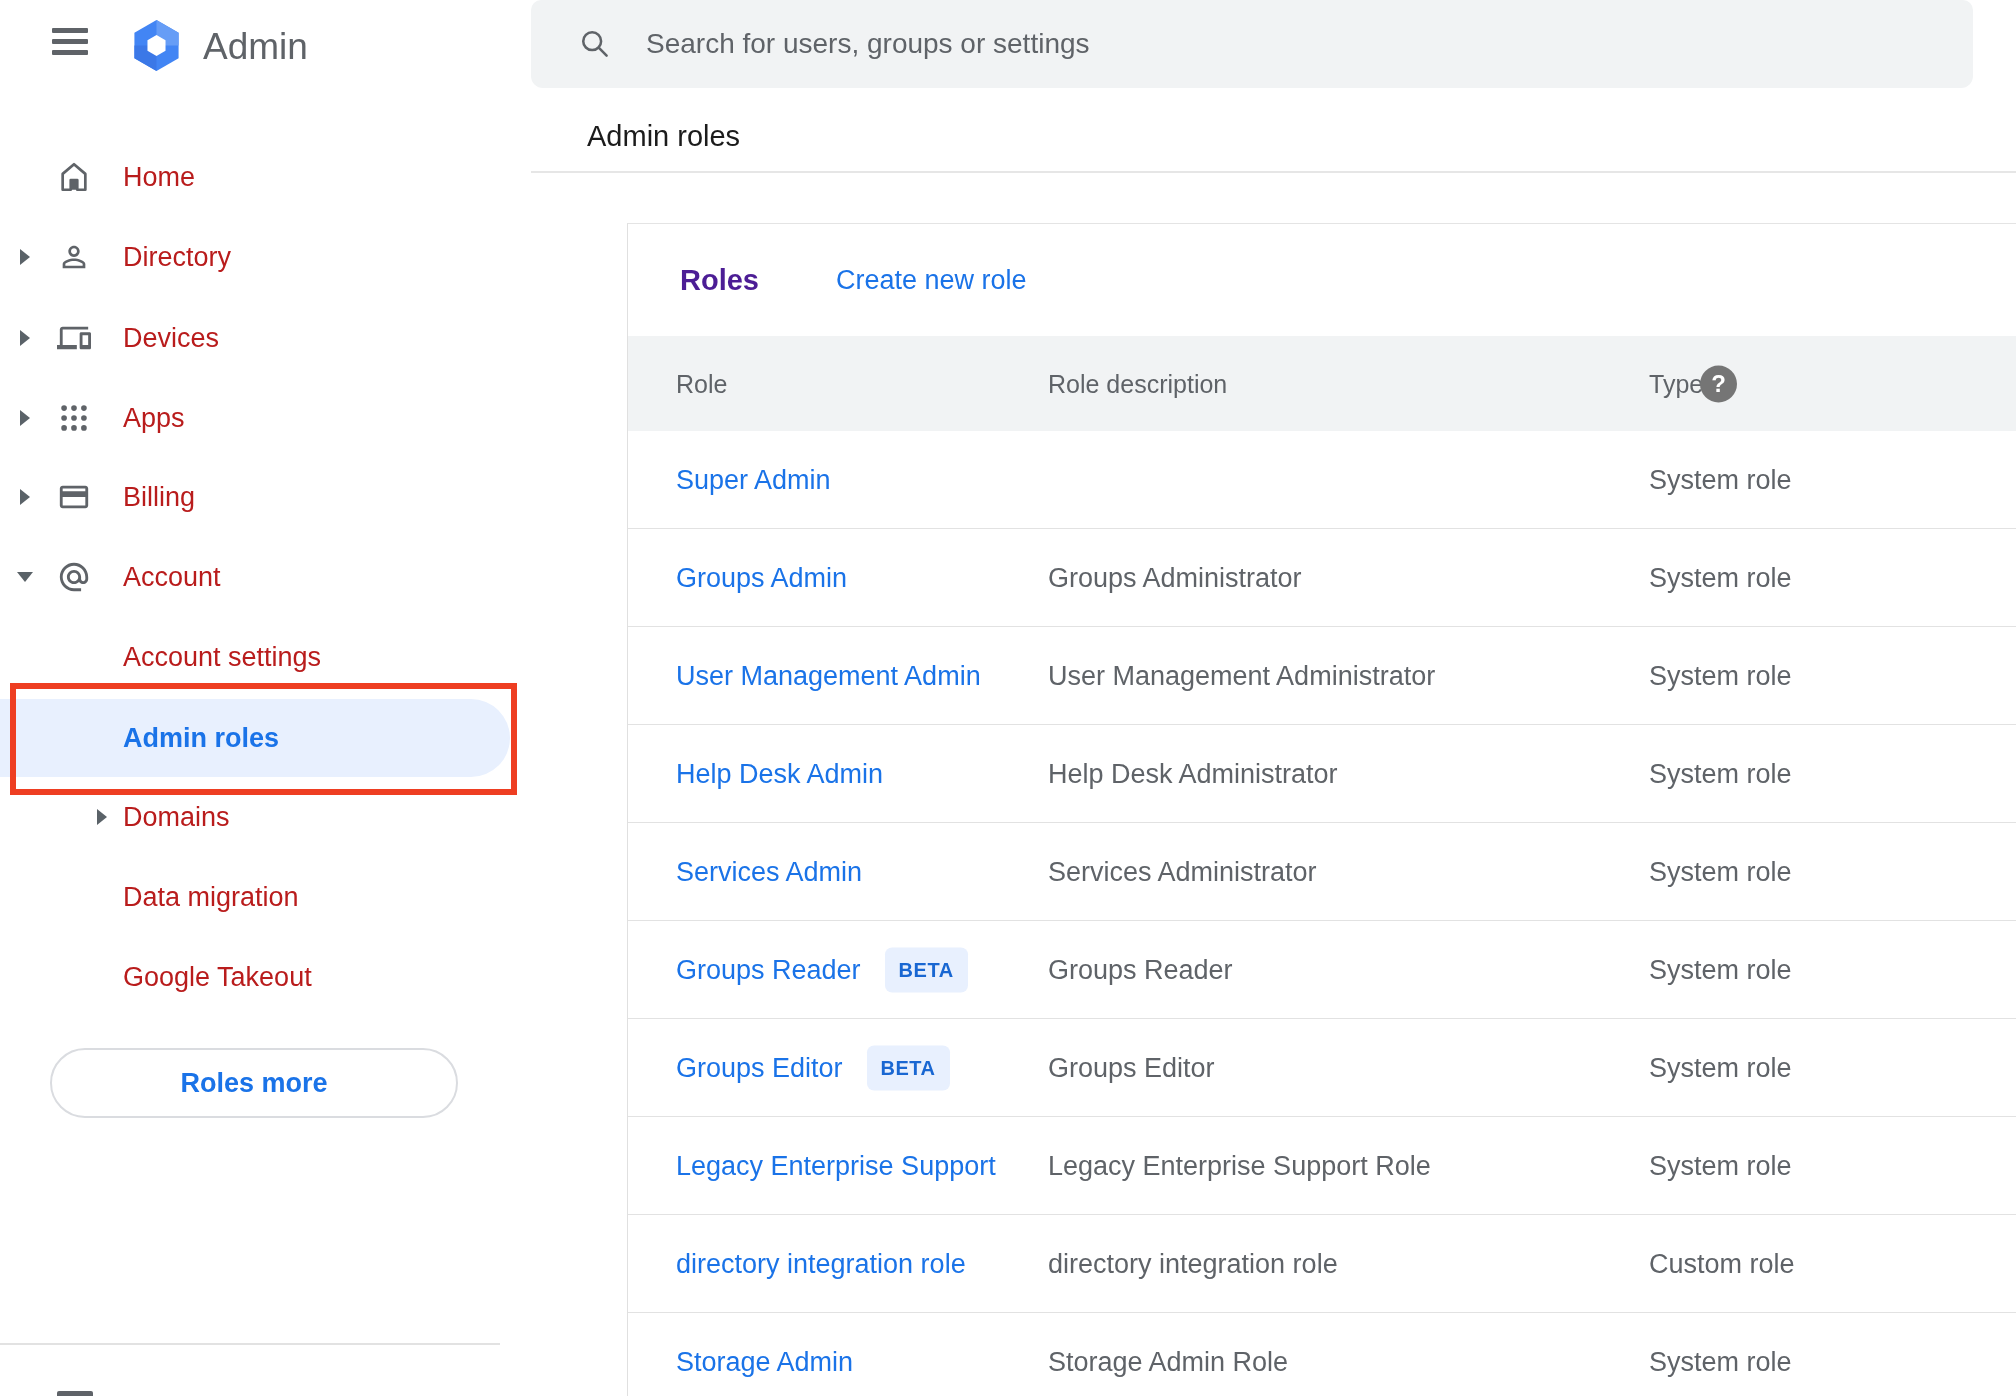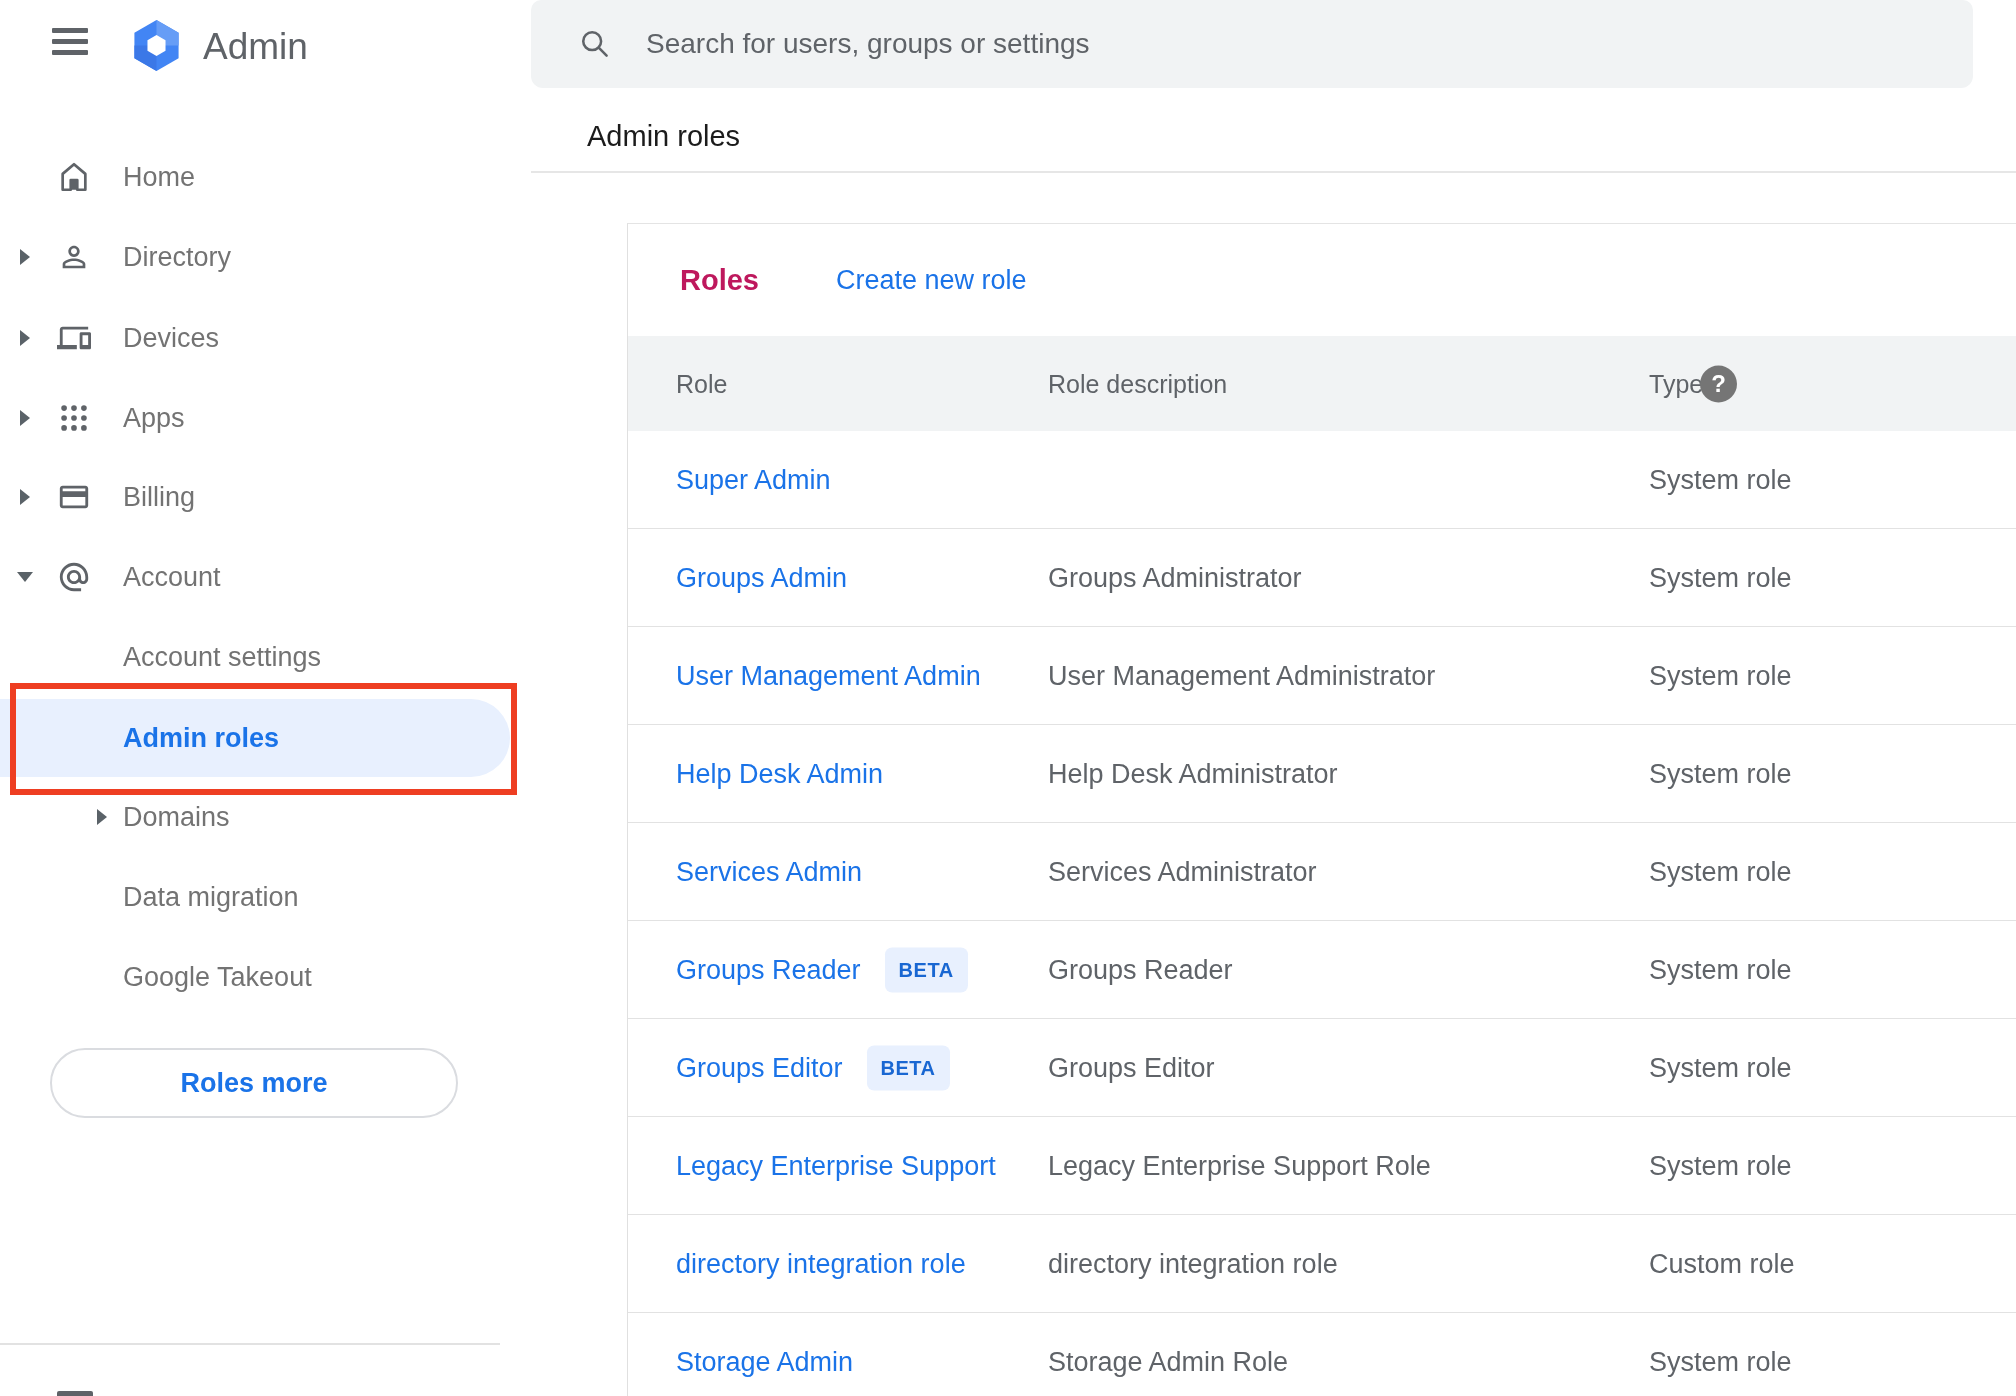--- a/index.html
+++ b/index.html
@@ -26,21 +26,21 @@
 
   .navitem { position:absolute; left:0; width:516px; height:80px; cursor:pointer; }
   .navitem .tri-r { position:absolute; left:20px; top:32px; width:0; height:0;
                     border-top:8px solid transparent; border-bottom:8px solid transparent;
                     border-left:10px solid #5a6268; }
   .navitem .tri-d { position:absolute; left:17px; top:35px; width:0; height:0;
                     border-left:8px solid transparent; border-right:8px solid transparent;
                     border-top:10px solid #5a6268; }
   .navitem .nicon { position:absolute; left:57px; top:23px; width:34px; height:34px; }
   .navitem .nlabel { position:absolute; left:123px; top:40px; transform:translateY(-50%);
-                     font-size:27px; color:#737373; white-space:nowrap; }
+                     font-size:27px; color:#b91c1c; white-space:nowrap; }
   .subitem .nlabel { left:123px; }
   .subitem .tri-r { left:97px; }
 
   .selected-pill { position:absolute; left:0; top:699px; width:510px; height:78px;
                    background:#e8f0fe; border-radius:0 39px 39px 0; }
   .navitem.selected .nlabel { color:#1a73e8; font-weight:600; }
 
   .annotation-box { position:absolute; left:10px; top:683px; width:507px; height:112px;
                     border:6px solid #ee3e22; pointer-events:none; }
 
@@ -51,21 +51,21 @@
               font-family:"Liberation Sans", sans-serif; }
   .side-divider { position:absolute; left:0; top:1343px; width:500px; height:2px; background:#e2e2e2; }
   .partial-icon { position:absolute; left:57px; top:1391px; width:36px; height:5px;
                   background:#5f6368; border-radius:2px 2px 0 0; }
 
   
   .card { position:absolute; left:627px; top:223px; width:1389px; height:1173px;
           background:#fff; border-left:1px solid #e0e0e0; border-top:1px solid #e4e4e4; }
   .card-header { position:absolute; left:0; top:0; width:100%; height:112px; }
   .card-title { position:absolute; left:52px; top:56px; transform:translateY(-50%);
-                font-size:29px; font-weight:600; color:#be185d; }
+                font-size:29px; font-weight:600; color:#4c1d95; }
   .create-link { position:absolute; left:208px; top:56px; transform:translateY(-50%);
                  font-size:27px; color:#1a73e8; cursor:pointer; text-decoration:none; }
 
   .thead { position:absolute; left:0; top:112px; width:100%; height:95px; background:#f1f3f4;
            font-size:25px; color:#5f6368; }
   .thead .c1 { position:absolute; left:48px;  top:50%; transform:translateY(-50%); }
   .thead .c2 { position:absolute; left:420px; top:50%; transform:translateY(-50%); }
   .thead .c3 { position:absolute; left:1021px;top:50%; transform:translateY(-50%); }
   .help-icon { position:absolute; left:1072px; top:50%; transform:translateY(-50%);
                width:37px; height:37px; border-radius:50%; background:#757575; color:#fff;

